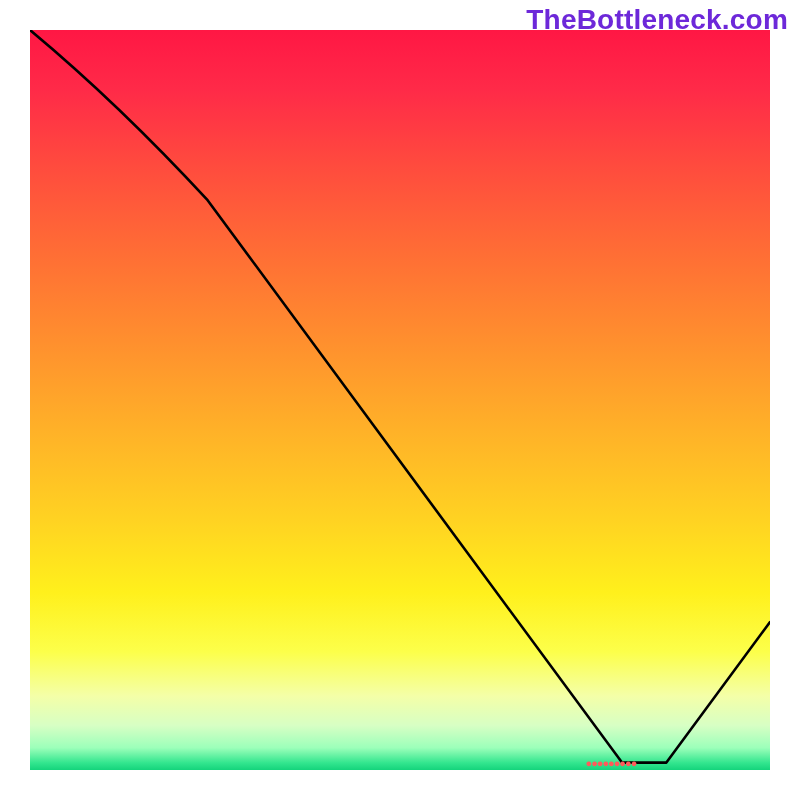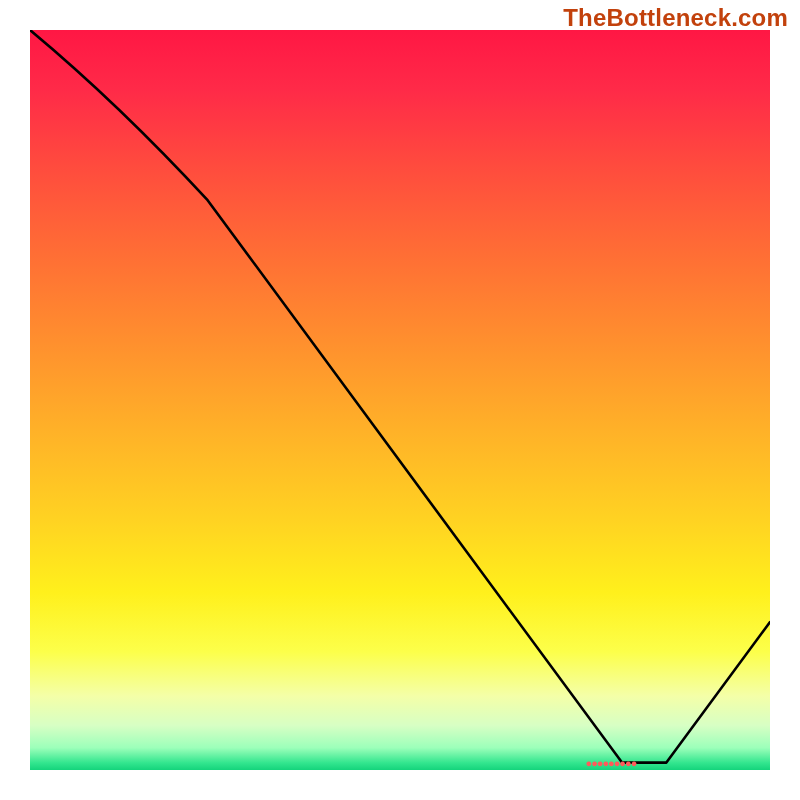--- a/index.html
+++ b/index.html
@@ -3,23 +3,23 @@
 <meta charset="utf-8">
 <style>
   * { margin: 0; padding: 0; box-sizing: border-box; }
   html, body { width: 800px; height: 800px; overflow: hidden; background: #fff; }
   .container { position: relative; width: 800px; height: 800px; }
   .attribution {
     position: absolute;
     top: 4px;
     right: 12px;
     font-family: Arial, Helvetica, sans-serif;
-    font-size: 24px;
+    font-size: 28px;
     font-weight: bold;
-    color: #c2410c;
+    color: #6d28d9;
     letter-spacing: 0.2px;
   }
   .chart {
     position: absolute;
     top: 30px;
     left: 30px;
     width: 740px;
     height: 740px;
   }
   .plot-bg {

